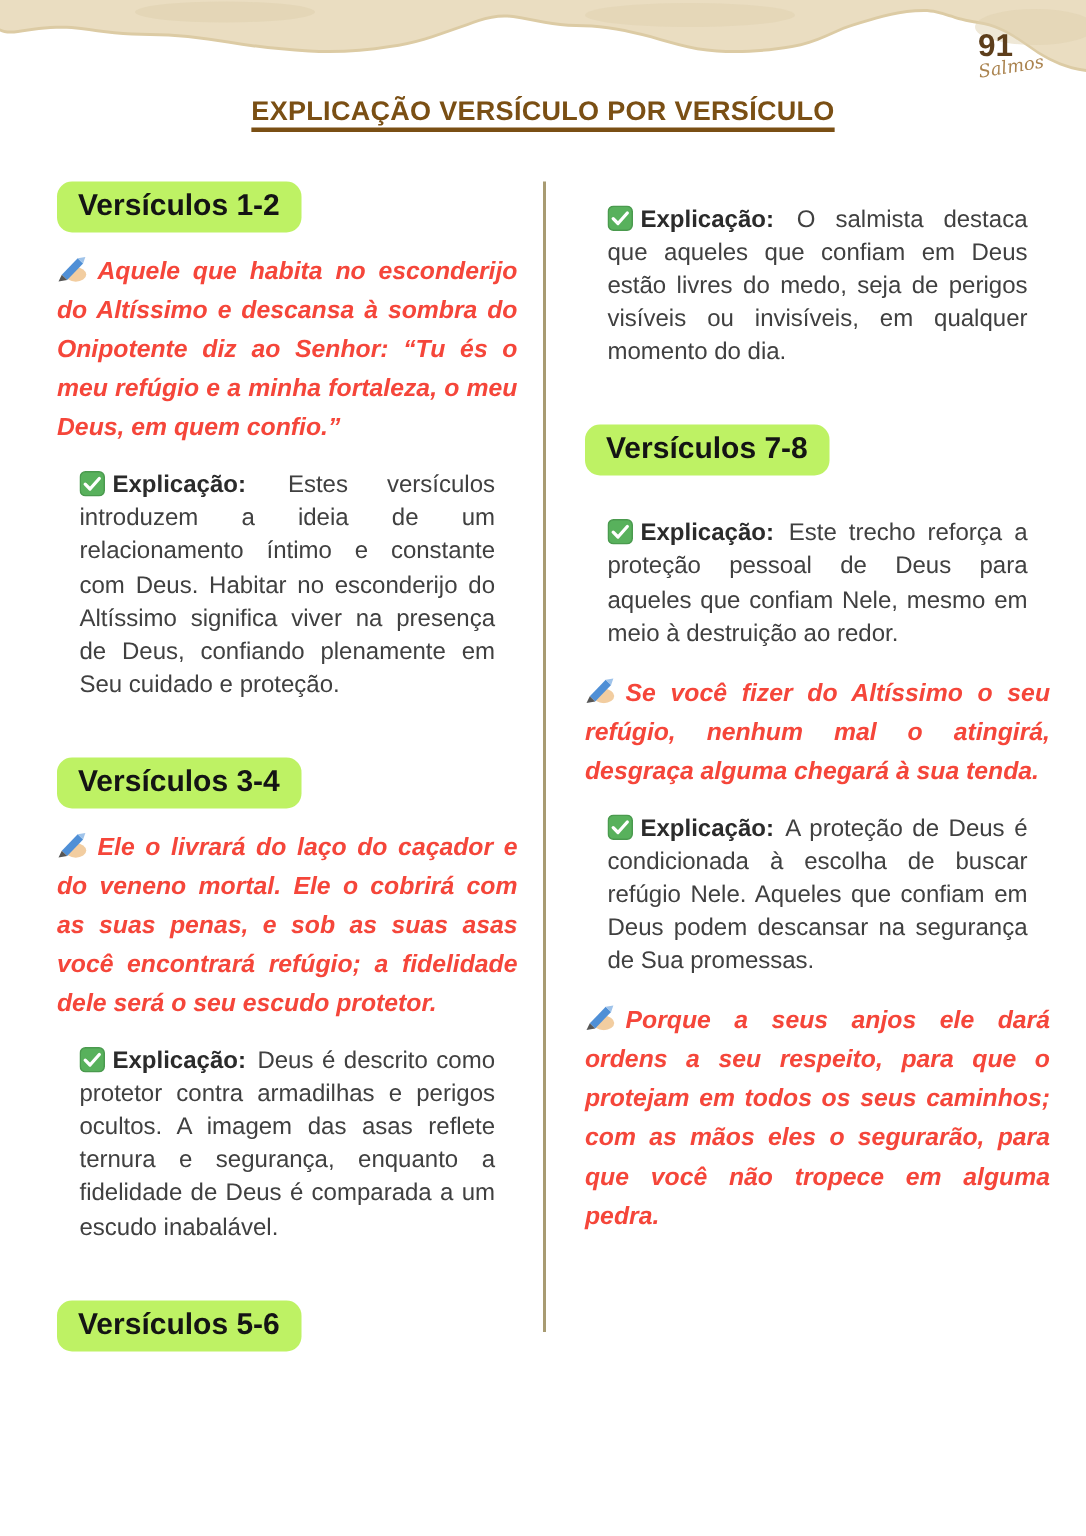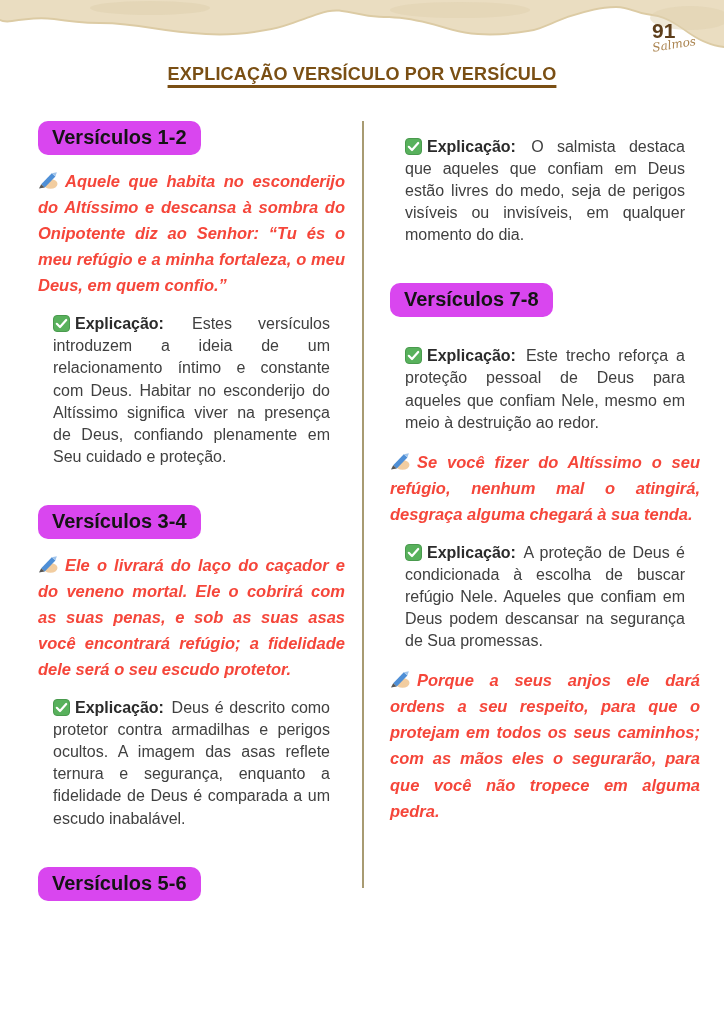--- a/index.html
+++ b/index.html
@@ -35,21 +35,21 @@
   }
 
   
   .content { display:flex; align-items:stretch; margin:36px 24px 0 38px; }
   .col-left  { width:307px; flex:none; }
   .divider   { width:2px; flex:none; background:#a89b72; margin:0 26px 26px 17px; }
   .col-right { flex:1; min-width:0; }
 
   .badge {
     display:inline-block;
-    background:#d946ef; color:#141414;
+    background:#bef264; color:#141414;
     font-weight:700; font-size:20px;
     padding:5px 14px 6px; border-radius:10px;
     margin:22px 0 13px;
   }
   .section:first-child > .badge { margin-top:0; }
 
   .verse {
     margin:0 0 8px;
     color:#f5463a;
     font-weight:700; font-style:italic;

